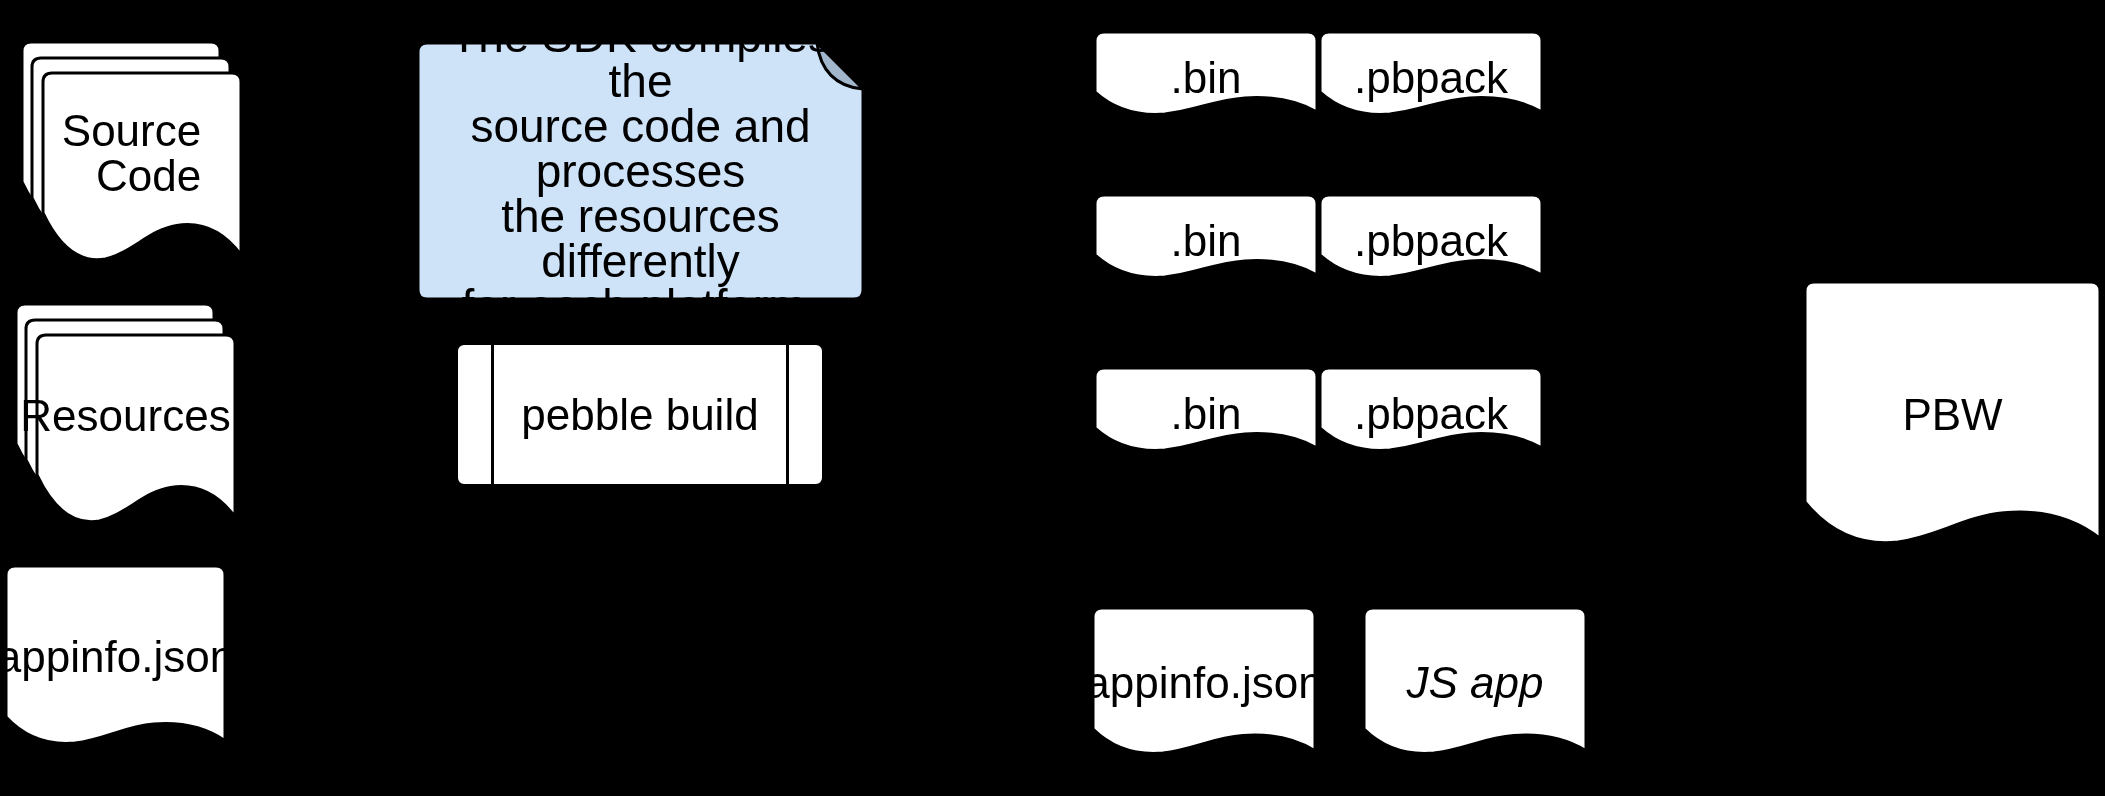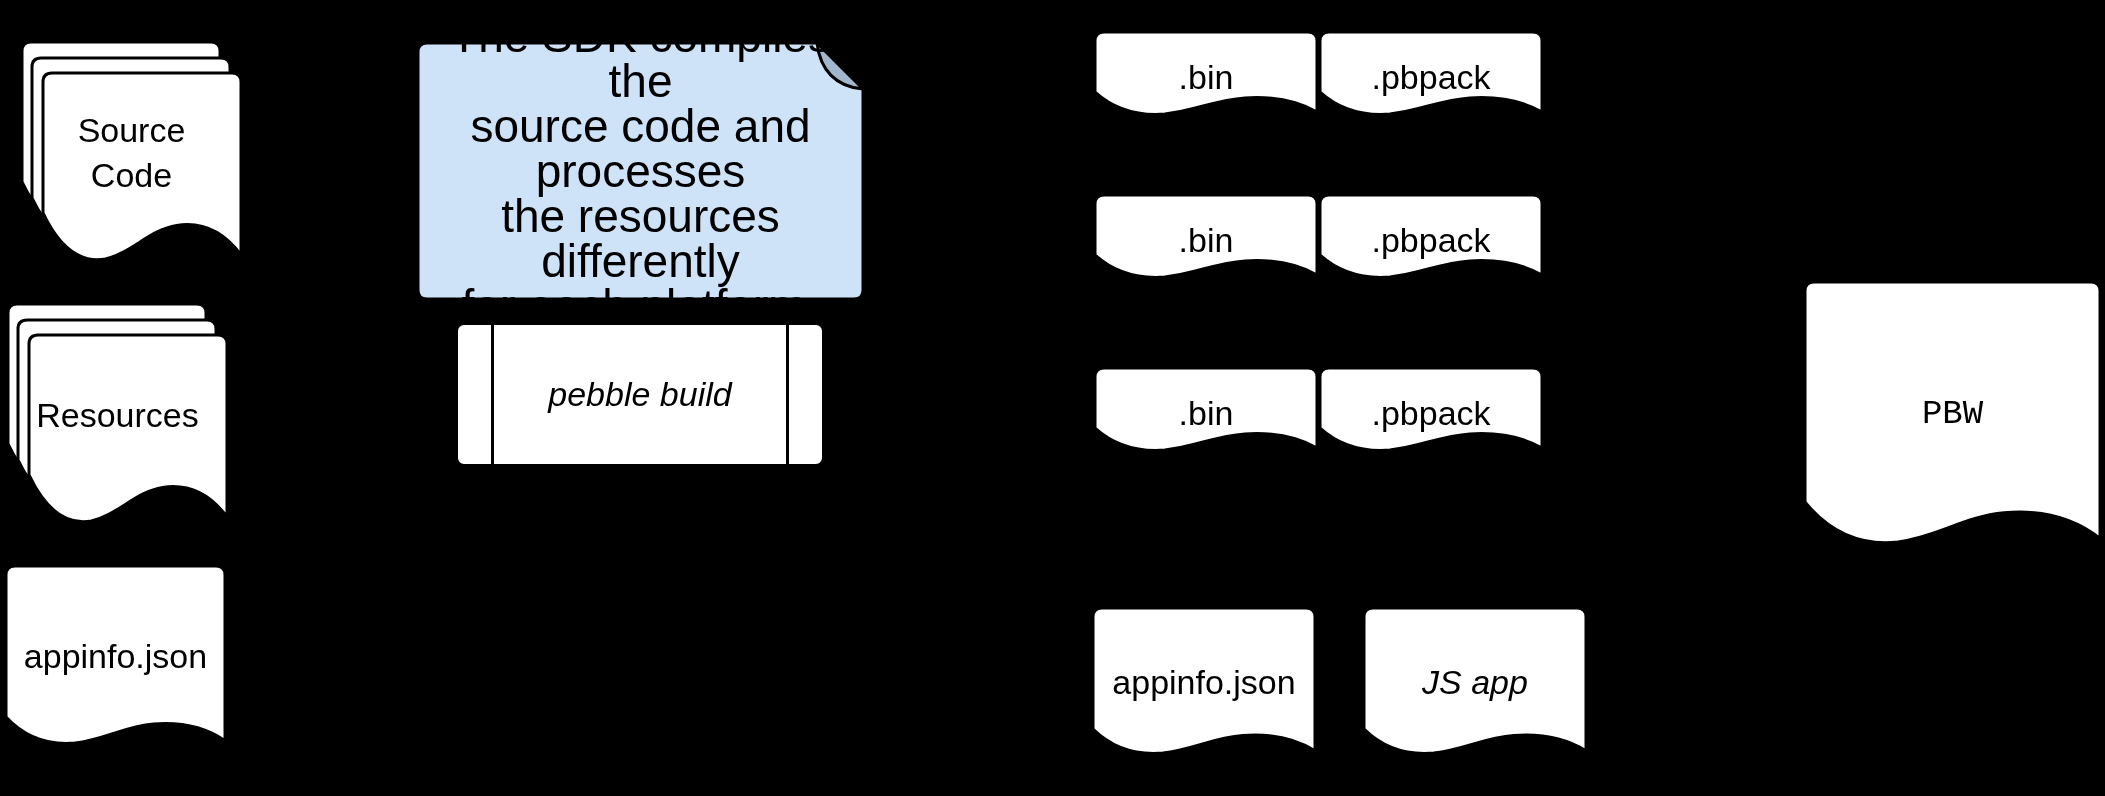--- a/index.html
+++ b/index.html
@@ -3,21 +3,21 @@
 <meta charset="utf-8">
 <style>
   html,body{margin:0;padding:0;background:#000;}
   body{width:2105px;height:796px;font-family:"Liberation Sans", sans-serif;}
   .canvas{position:relative;width:2105px;height:796px;background:var(--bg,#000);overflow:hidden;}
   .shape,.stack{position:absolute;}
   .doc{position:absolute;overflow:visible;display:block;}
   .doc path{fill:var(--fill,#fff);stroke:var(--stroke,#000);stroke-width:3px;}
   .label{
     position:absolute;inset:0;display:flex;align-items:center;justify-content:center;
-    text-align:center;font-size:34px;line-height:45px;color:var(--text,#000);
+    text-align:right;font-size:44px;line-height:45px;color:var(--text,#000);
     white-space:pre-line;pointer-events:none;
   }
   .note-svg{position:absolute;inset:0;overflow:visible;}
   .note-body{fill:var(--note-fill,#cee2f8);stroke:var(--stroke,#000);stroke-width:3px;stroke-linejoin:round;}
   .note-fold{fill:var(--note-fold,#a3b7cc);stroke:var(--stroke,#000);stroke-width:3px;stroke-linejoin:round;}
   .note-text{position:absolute;inset:6px 14px;display:flex;align-items:center;justify-content:center;
     text-align:center;font-size:46px;line-height:45px;color:var(--text,#000);white-space:pre-line;}
   .build{background:var(--fill,#fff);border:3px solid var(--stroke,#000);border-radius:9px;box-sizing:border-box;}
   .build .bar{position:absolute;top:0;bottom:0;width:3px;background:var(--stroke,#000);}
   .build .bar.l{left:33px;} .build .bar.r{right:33px;}
@@ -34,21 +34,21 @@
     <svg class="doc" style="left:10px;top:16px;width:198px;height:191px;" viewBox="0 0 198 191">
         <path d="M 9 0 H 189 Q 198 0 198 9 V 181.9 C 182.2 160.7 160.4 148.3 133.7 152.4 C 106.9 156.6 89.1 179.6 62.4 186 C 39.6 190.1 17.8 177.7 0 140 V 9 Q 0 0 9 0 Z"></path>
       </svg>
     <svg class="doc" style="left:21px;top:31px;width:198px;height:191px;" viewBox="0 0 198 191">
         <path d="M 9 0 H 189 Q 198 0 198 9 V 181.9 C 182.2 160.7 160.4 148.3 133.7 152.4 C 106.9 156.6 89.1 179.6 62.4 186 C 39.6 190.1 17.8 177.7 0 140 V 9 Q 0 0 9 0 Z"></path>
       </svg>
     <div class="label">Source
 Code</div>
   </div>
 
-  <div class="stack" style="left:8px;top:304px;width:219px;height:222px;">
+  <div class="stack" style="left:16px;top:304px;width:219px;height:222px;">
     <svg class="doc" style="left:0;top:0;width:198px;height:191px;" viewBox="0 0 198 191">
         <path d="M 9 0 H 189 Q 198 0 198 9 V 181.9 C 182.2 160.7 160.4 148.3 133.7 152.4 C 106.9 156.6 89.1 179.6 62.4 186 C 39.6 190.1 17.8 177.7 0 140 V 9 Q 0 0 9 0 Z"></path>
       </svg>
     <svg class="doc" style="left:10px;top:16px;width:198px;height:191px;" viewBox="0 0 198 191">
         <path d="M 9 0 H 189 Q 198 0 198 9 V 181.9 C 182.2 160.7 160.4 148.3 133.7 152.4 C 106.9 156.6 89.1 179.6 62.4 186 C 39.6 190.1 17.8 177.7 0 140 V 9 Q 0 0 9 0 Z"></path>
       </svg>
     <svg class="doc" style="left:21px;top:31px;width:198px;height:191px;" viewBox="0 0 198 191">
         <path d="M 9 0 H 189 Q 198 0 198 9 V 181.9 C 182.2 160.7 160.4 148.3 133.7 152.4 C 106.9 156.6 89.1 179.6 62.4 186 C 39.6 190.1 17.8 177.7 0 140 V 9 Q 0 0 9 0 Z"></path>
       </svg>
     <div class="label">Resources</div>
@@ -65,21 +65,21 @@
     <svg class="note-svg" viewBox="0 0 445 256" width="445" height="256">
       <path class="note-body" d="M 9 0 H 399 L 445 46 V 247 Q 445 256 436 256 H 9 Q 0 256 0 247 V 9 Q 0 0 9 0 Z"></path>
       <path class="note-fold" d="M 399 0 L 445 46 C 418 44 402 27 399 0 Z"></path>
     </svg>
     <div class="note-text">The SDK compiles the
 source code and processes
 the resources differently
 for each platform.</div>
   </div>
 
-  <div class="shape build" style="left:455px;top:322px;width:370px;height:145px;font-style:italic;">
+  <div class="shape build" style="left:455px;top:342px;width:370px;height:145px;">
     <div class="bar l"></div>
     <div class="bar r"></div>
     <div class="label">pebble build</div>
   </div>
 
   <div class="shape" style="left:1095px;top:32px;width:222px;height:90px;">
     <svg class="doc" style="left:0;top:0;width:222px;height:90px;" viewBox="0 0 222 90">
         <path d="M 9 0 H 213 Q 222 0 222 9 V 80 C 204.2 69.9 179.8 64 149.9 65.9 C 119.9 67.9 99.9 78.9 69.9 82 C 44.4 84 20 78 0 60 V 9 Q 0 0 9 0 Z"></path>
       </svg>
     <div class="label">.bin</div>
@@ -123,20 +123,20 @@
       </svg>
     <div class="label">appinfo.json</div>
   </div>
   <div class="shape" style="left:1364px;top:608px;width:222px;height:148px;font-style:italic;">
     <svg class="doc" style="left:0;top:0;width:222px;height:148px;" viewBox="0 0 222 148">
         <path d="M 9 0 H 213 Q 222 0 222 9 V 142.8 C 204.2 131.8 179.8 125.3 149.9 127.5 C 119.9 129.6 99.9 141.6 69.9 145 C 44.4 147.2 20 140.7 0 121 V 9 Q 0 0 9 0 Z"></path>
       </svg>
     <div class="label">JS app</div>
   </div>
 
-  <div class="shape" style="left:1805px;top:282px;width:295px;height:265px;font-family:Liberation Mono, monospace;">
+  <div class="shape" style="left:1805px;top:282px;width:295px;height:265px;">
     <svg class="doc" style="left:0;top:0;width:295px;height:265px;" viewBox="0 0 295 265">
         <path d="M 9 0 H 286 Q 295 0 295 9 V 256.4 C 271.4 238 239 227.2 199.1 230.8 C 159.3 234.4 132.8 254.4 92.9 260 C 59 263.6 26.6 252.8 0 220 V 9 Q 0 0 9 0 Z"></path>
       </svg>
     <div class="label">PBW</div>
   </div>
 
 </div>
 
 </body></html>

